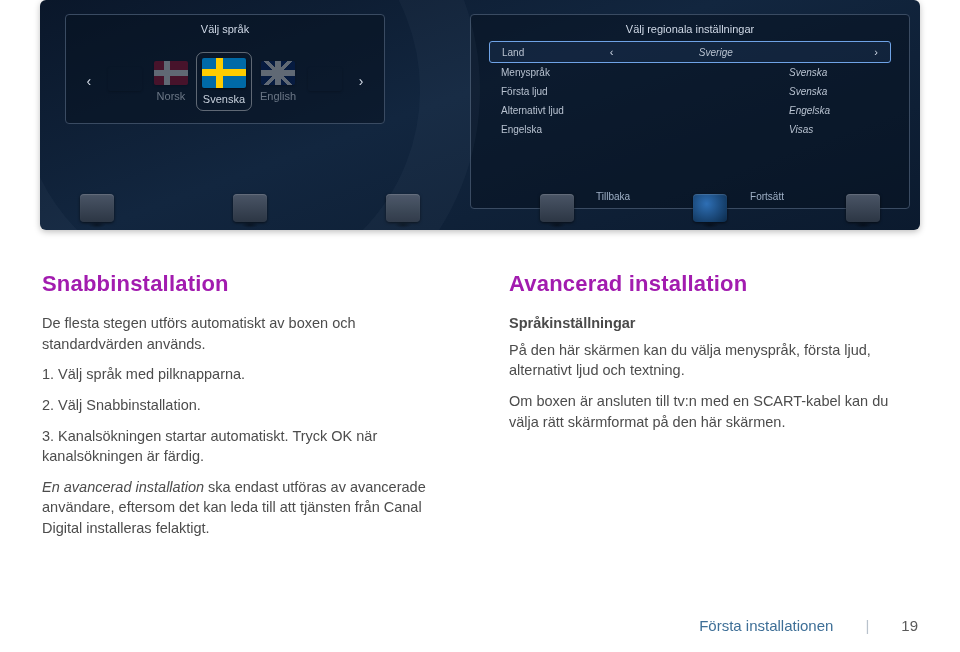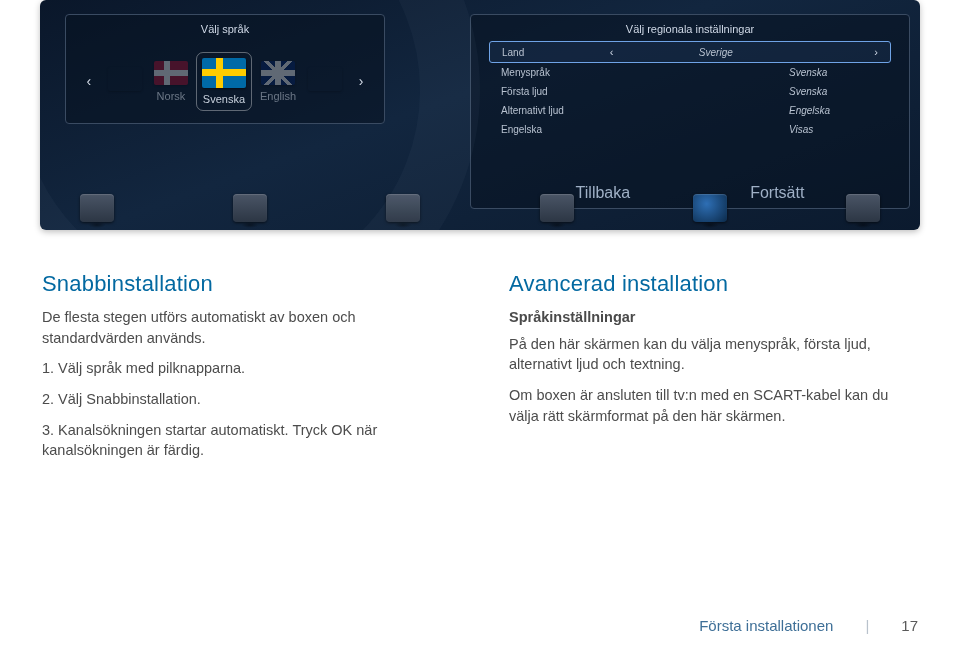--- a/index.html
+++ b/index.html
@@ -97,21 +97,21 @@
   .kv-row.selected{
     border:1px solid #6fa3e6;
     border-radius:3px;
     background:rgba(60,100,160,.15);
   }
   .kv-row .chevs{ color:#cfd8e6; font-size:11px; display:flex; gap:120px;}
   .kv-row .val{ min-width:90px;font-style:italic; }
   .region-footer{
     position:absolute; left:0; right:0; bottom:6px;
     display:flex; justify-content:center; gap:120px;
-    font-size:16px; color:#9fb0c6;
+    font-size:10px; color:#9fb0c6;
   }
 
   
   .dock{
     position:absolute; left:0; right:0; bottom:8px;
     display:flex; justify-content:space-between; padding:0 40px;
   }
   .dock-item{
     width:34px; height:28px; border-radius:4px;
     background:linear-gradient(#4a5566,#2c3644);
@@ -124,22 +124,22 @@
 
   
   .body-cols{
     position:absolute; left:42px; right:42px; top:268px;
     display:flex; gap:58px;
     font-size:14.5px; line-height:1.42;
     color:#4c4c4c;
   }
   .col{ flex:1 1 0; }
   h2.sec{
-    font-size:22px; font-weight:400; color:#0369a1;
-    margin-bottom:8px; letter-spacing:.2px;
+    font-size:22px; font-weight:700; color:#a21caf;
+    margin-bottom:14px; letter-spacing:.2px;
   }
   h3.sub{
     font-size:14.5px; font-weight:700; color:#4a4a4a;
     margin-bottom:6px;
   }
   .col p{ margin-bottom:10px; }
   .col em{ font-style:italic; }
 
   
   .page-footer{
@@ -235,27 +235,30 @@
   </div>
 </div>
 
 <div class="body-cols">
   <div class="col">
     <h2 class="sec">Snabbinstallation</h2>
     <p>De flesta stegen utförs automatiskt av boxen och standardvärden används.</p>
     <p>1. Välj språk med pilknapparna.</p>
     <p>2. Välj Snabbinstallation.</p>
     <p>3. Kanalsökningen startar automatiskt. Tryck OK när kanalsökningen är färdig.</p>
+    <p>
+      <em>En avancerad installation</em><span> ska endast utföras av avancerade användare, eftersom det kan leda till att tjänsten från Canal Digital installeras felaktigt.</span>
+    </p>
   </div>
 
   <div class="col">
     <h2 class="sec">Avancerad installation</h2>
     <h3 class="sub">Språkinställningar</h3>
     <p>På den här skärmen kan du välja menyspråk, första ljud, alternativt ljud och textning.</p>
     <p>Om boxen är ansluten till tv:n med en SCART-kabel kan du välja rätt skärmformat på den här skärmen.</p>
   </div>
 </div>
 
 <div class="page-footer">
   <span>Första installationen</span>
   <span class="divider">|</span>
-  <span class="num">17</span>
+  <span class="num">19</span>
 </div>
 
 </body></html>

